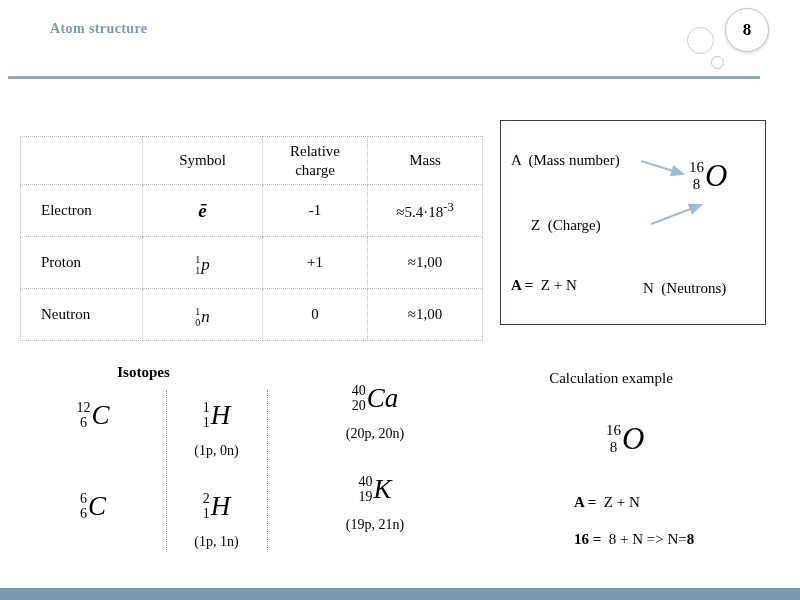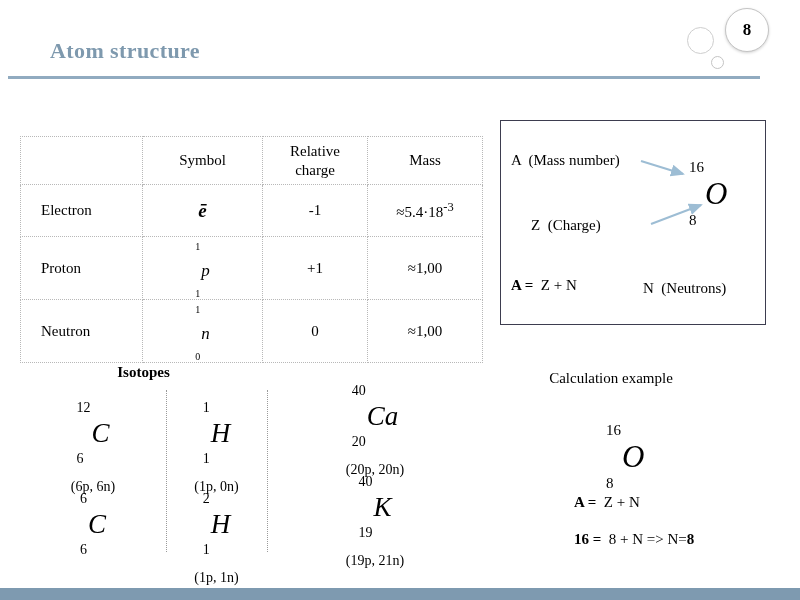--- a/index.html
+++ b/index.html
@@ -2,21 +2,21 @@
 <html><head>
 <meta charset="utf-8">
 <style>
   * { margin:0; padding:0; box-sizing:border-box; }
   html, body { width:800px; height:600px; }
   body { position:relative; background:#ffffff; font-family:"Liberation Serif", serif; color:#000; overflow:hidden; }
   .pre { white-space:pre; }
 
   .slide { position:absolute; left:0; top:0; width:800px; height:600px; }
 
-  .slide-title { position:absolute; left:50px; top:38px; font-size:22px; font-weight:bold; color:#7e99ae; letter-spacing:0.4px;text-align:right; }
+  .slide-title { position:absolute; left:50px; top:21px; font-size:14px; font-weight:bold; color:#7e99ae; letter-spacing:0.4px;text-align:right; }
   .title-divider { position:absolute; left:8px; top:76px; width:752px; height:3px; background:#91abc0; }
   .bottom-bar { position:absolute; left:0; top:588px; width:800px; height:12px; background:#7e9ab0; }
 
   .circle { position:absolute; border-radius:50%; background:#fff; }
   .circle-big { left:725px; top:8px; width:44px; height:44px; border:1px solid #c4c4c4;
                 box-shadow:0 1px 3px rgba(0,0,0,.18); display:flex; align-items:center; justify-content:center;
                 font-size:17px; font-weight:bold; }
   .circle-med { left:687px; top:27px; width:27px; height:27px; border:1px solid #cecece; }
   .circle-small { left:711px; top:56px; width:13px; height:13px; border:1px solid #c4c4c4; }
 
@@ -27,21 +27,21 @@
   .ptable .col-name   { width:122px; }
   .ptable td.col-name { text-align:left; padding-left:20px; }
   .ptable .col-sym    { width:120px; }
   .ptable .col-charge { width:105px; }
   .ptable .col-mass   { width:115px; }
   .hdr-wrap { display:inline-block; width:74px; line-height:1.25; }
 
   .electron-sym { font-style:italic; font-weight:bold; font-size:19px; }
 
   .nuclide { display:inline-flex; align-items:center; }
-  .nuclide .nums { display:inline-flex; flex-direction:column; align-items:flex-start; line-height:1.1;gap:36px; }
+  .nuclide .nums { display:inline-flex; flex-direction:column; align-items:center; line-height:1.1; }
   .nuclide .sym { font-style:italic; line-height:1; }
   .size-s .nums { font-size:10px; }
   .size-s .sym  { font-size:17px; margin-left:1px; }
   .size-m .nums { font-size:14px; }
   .size-m .sym  { font-size:27px; margin-left:1px; }
   .size-l .nums { font-size:15px; }
   .size-l .sym  { font-size:31px; margin-left:1px; }
 
   .notation-box { position:absolute; left:500px; top:120px; width:266px; height:205px; border:1px solid #3d3d4f; font-size:15px; }
   .notation-box .arrows { position:absolute; left:0; top:0; }
@@ -165,21 +165,20 @@
     <div class="section-heading">Isotopes</div>
     <div class="iso-grid">
       <div class="iso-cell">
         <span class="nuclide size-m">
           <span class="nums">
             <span>12</span>
             <span>6</span>
           </span>
           <span class="sym">C</span>
         </span>
-        <div class="iso-caption">(6p, 6n)</div>
       </div>
       <div class="iso-cell">
         <span class="nuclide size-m">
           <span class="nums">
             <span>1</span>
             <span>1</span>
           </span>
           <span class="sym">H</span>
         </span>
         <div class="iso-caption">(1p, 0n)</div>

